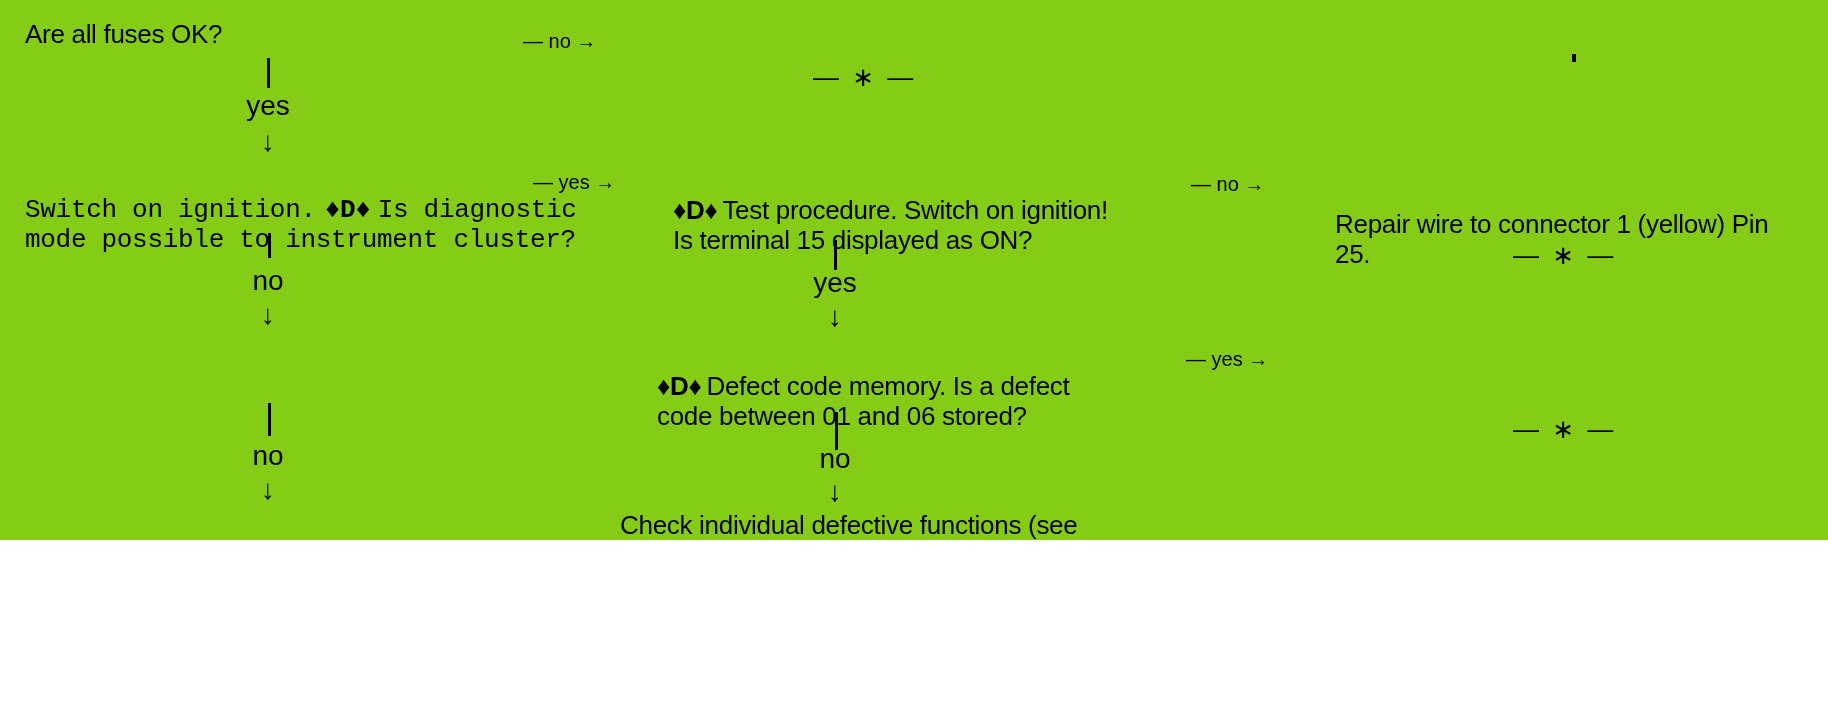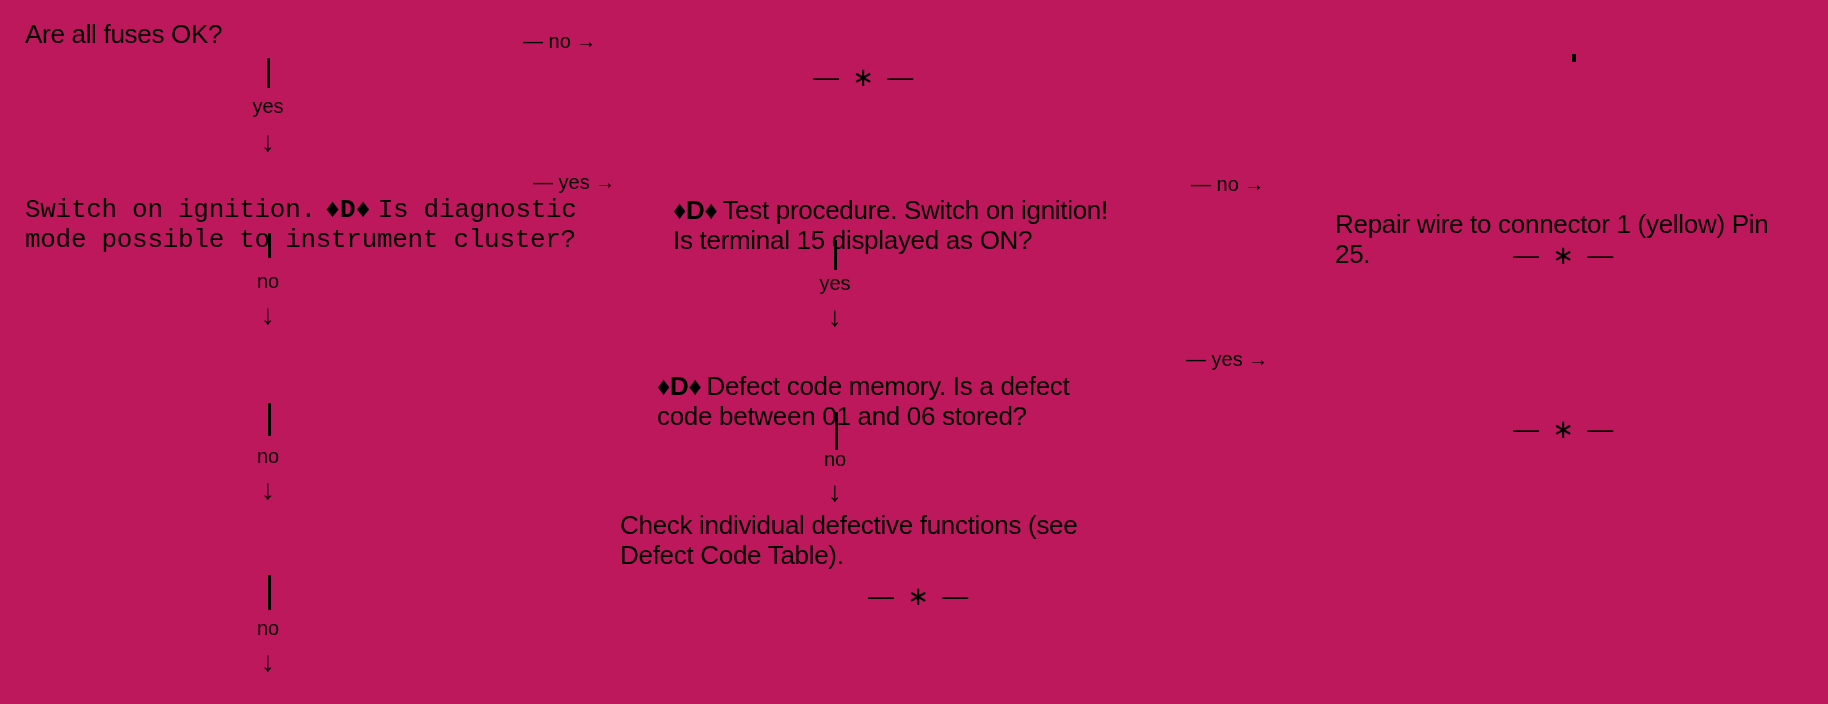--- a/index.html
+++ b/index.html
@@ -3,22 +3,22 @@
 <meta charset="utf-8">
 <style>
   html, body {
     margin: 0;
     padding: 0;
     background: #ffffff;
   }
   .stage {
     position: relative;
     width: 1828px;
-    height: 704px;
-    background: #be185d;
+    height: 540px;
+    background: #84cc16;
     color: #000000;
     font-family: "Liberation Sans", "DejaVu Sans", sans-serif;
     overflow: hidden;
   }
   .node {
     position: absolute;
     font-size: 26px;
     line-height: 30px;
     letter-spacing: -0.3px;
     white-space: pre-line;
@@ -45,21 +45,21 @@
   }
   .bar {
     position: absolute;
     width: 3px;
     background: #000000;
   }
   .lbl {
     position: absolute;
     width: 80px;
     text-align: center;
-    font-size: 20px;
+    font-size: 28px;
     line-height: 30px;
   }
   .arrowd {
     position: absolute;
     width: 80px;
     text-align: center;
     font-size: 28px;
     line-height: 30px;
   }
   .speck {

